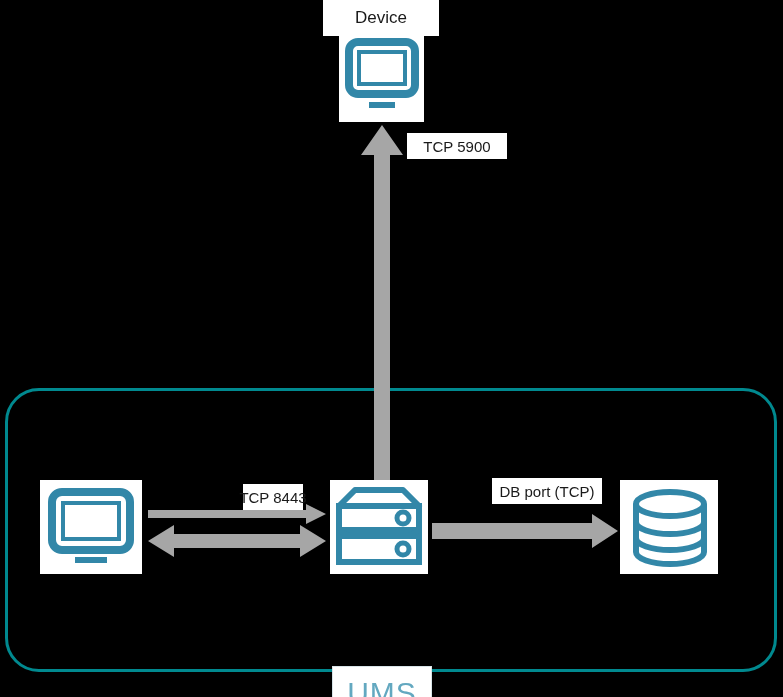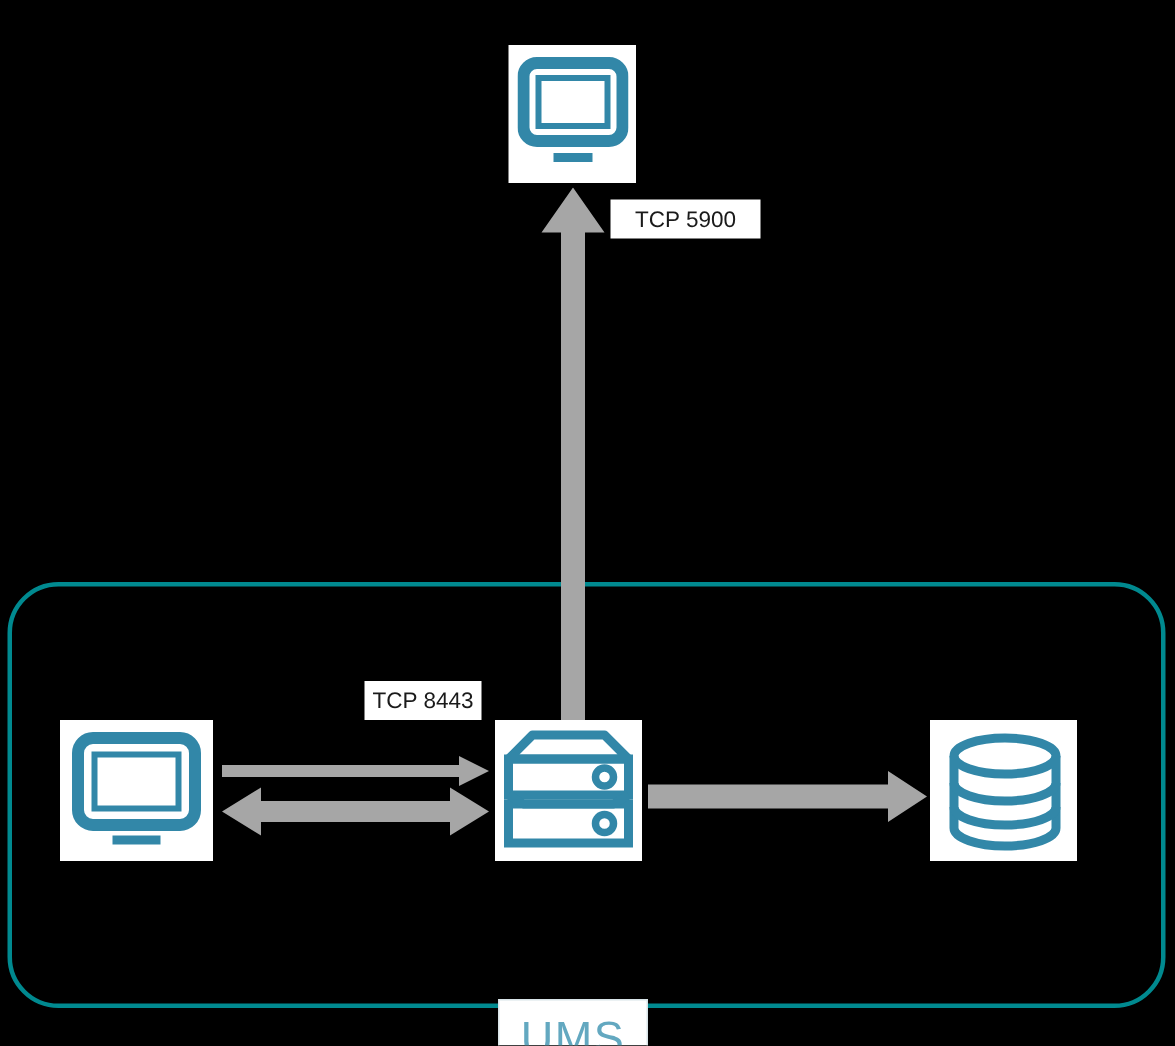--- a/index.html
+++ b/index.html
@@ -62,21 +62,21 @@
     align-items: center;
     justify-content: center;
     white-space: nowrap;
     box-sizing: border-box;
   }
   .chip-device {
     left: 323px; top: 0px; width: 116px; height: 36px;
     font-size: 17px;
   }
   .chip-5900 { left: 407px; top: 133px; width: 100px; height: 26px; }
-  .chip-8443 { left: 243px; top: 454px; width: 78px; height: 26px; }
+  .chip-8443 { left: 243px; top: 484px; width: 60px; height: 26px; }
   .chip-dbport { left: 492px; top: 478px; width: 110px; height: 26px; }
 
   
   .plate {
     position: absolute;
     background: #ffffff;
   }
   .plate-device  { left: 339px; top: 30px;  width: 85px; height: 92px; }
   .plate-client  { left: 40px;  top: 480px; width: 102px; height: 94px; }
   .plate-server  { left: 330px; top: 480px; width: 98px;  height: 94px; }
@@ -110,20 +110,21 @@
     <polygon points="0,9 160,9 160,0 186,17 160,34 160,25 0,25" fill="#a6a6a6"></polygon>
   </svg>
 
   <div class="plate plate-device">
     <svg class="icon-svg" style="left:6px; top:8px;" width="74" height="76" viewBox="0 0 74 76">
       <rect x="4" y="4" width="66" height="52" rx="9" ry="9" fill="none" stroke="#3287a8" stroke-width="8"></rect>
       <rect x="14" y="14" width="46" height="32" fill="none" stroke="#3287a8" stroke-width="4"></rect>
       <rect x="24" y="64" width="26" height="6" fill="#3287a8"></rect>
     </svg>
   </div>
+  <div class="chip chip-device">Device</div>
 
   <div class="chip chip-5900">TCP 5900</div>
 
   <div class="plate plate-client">
     <svg class="icon-svg" style="left:8px; top:8px;" width="86" height="78" viewBox="0 0 86 78">
       <rect x="4" y="4" width="78" height="58" rx="10" ry="10" fill="none" stroke="#3287a8" stroke-width="8"></rect>
       <rect x="15" y="15" width="56" height="36" fill="none" stroke="#3287a8" stroke-width="4"></rect>
       <rect x="27" y="69" width="32" height="6" fill="#3287a8"></rect>
     </svg>
   </div>
@@ -138,20 +139,21 @@
       <rect x="4" y="20" width="80" height="24" fill="none" stroke="#3287a8" stroke-width="6"></rect>
       <circle cx="68" cy="32" r="6" fill="none" stroke="#3287a8" stroke-width="5"></circle>
 
       <rect x="4" y="50" width="80" height="26" fill="none" stroke="#3287a8" stroke-width="6"></rect>
       <circle cx="68" cy="63" r="6" fill="none" stroke="#3287a8" stroke-width="5"></circle>
 
       <polyline points="4,44 14,50 74,50 84,44" fill="none" stroke="#3287a8" stroke-width="6" stroke-linejoin="round"></polyline>
     </svg>
   </div>
 
+  <div class="chip chip-dbport">DB port (TCP)</div>
 
   <div class="plate plate-db">
     <svg class="icon-svg" style="left:10px; top:8px;" width="80" height="80" viewBox="0 0 80 80">
       <ellipse cx="40" cy="16" rx="34" ry="12" fill="none" stroke="#3287a8" stroke-width="6"></ellipse>
       <path d="M6,16 L6,64 A34,12 0 0 0 74,64 L74,16" fill="none" stroke="#3287a8" stroke-width="6"></path>
       <path d="M6,34 A34,12 0 0 0 74,34" fill="none" stroke="#3287a8" stroke-width="6"></path>
       <path d="M6,50 A34,12 0 0 0 74,50" fill="none" stroke="#3287a8" stroke-width="6"></path>
     </svg>
   </div>
 

